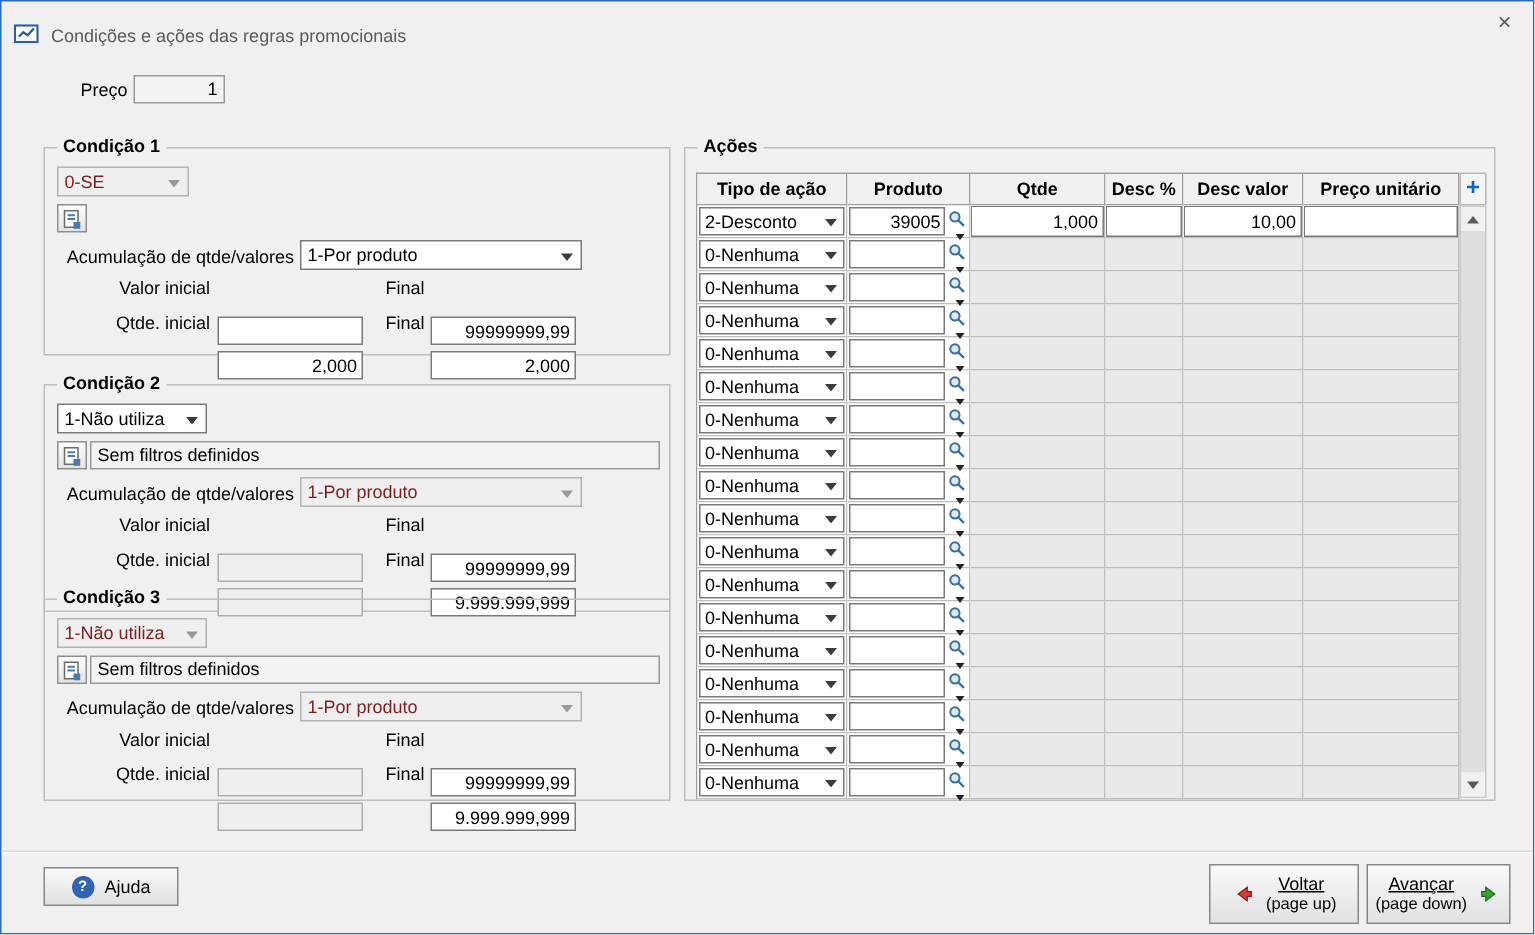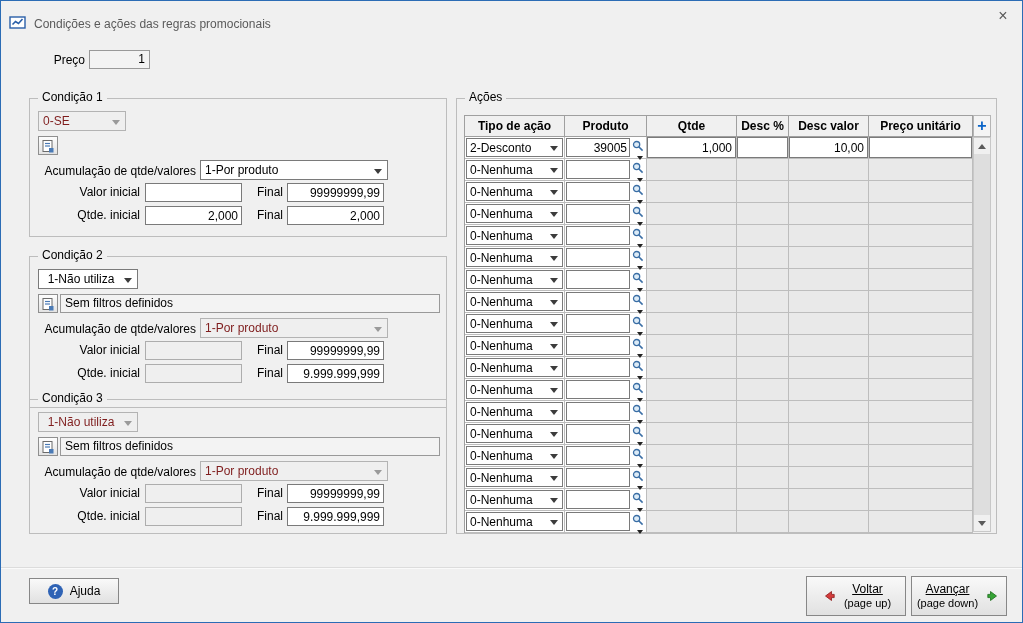--- a/index.html
+++ b/index.html
@@ -11,35 +11,35 @@
   .app-icon{width:17px;height:17px;margin-right:8px;flex:none;}
   .title-text{color:#5a5a5a;font-size:12px;flex:1;white-space:nowrap;overflow:hidden;}
   .close-btn{width:38px;height:30px;display:flex;align-items:center;justify-content:center;color:#5a5a5a;font-size:16px;cursor:default;}
 
   
   .lbl{position:absolute;font-size:12px;line-height:19px;white-space:nowrap;}
   .r{text-align:right;}
   .field{position:absolute;border:1px solid #999;background:#f3f3f3;font-size:12px;line-height:17px;padding:0 4px;white-space:nowrap;overflow:hidden;}
   .field.num{text-align:right;}
   input.box{position:absolute;border:1px solid #7a7a7a;background:#fff;font-family:inherit;font-size:12px;padding:0 3px;height:19px;}
-  input.num{text-align:right;}
+  input.num{text-align:right;margin-top:28px;}
   input.dis{background:#efefef;border-color:#adadad;color:#7d7d7d;}
   .select{position:absolute;height:20px;background:#fff;border:1px solid #7a7a7a;font-size:12px;display:flex;align-items:center;padding:0 18px 0 4px;white-space:nowrap;overflow:hidden;}
   .arr{position:absolute;right:5px;top:8px;width:0;height:0;border-left:4px solid transparent;border-right:4px solid transparent;border-top:5px solid #3c3c3c;}
   .select.dis{background:#efefef;color:#7f1d1d;border-color:#b3b3b3;}
   .select.dis .arr{border-top-color:#9a9a9a;}
   .icon-btn{position:absolute;width:20px;height:19px;background:linear-gradient(#fdfdfd,#e3e3e3);border:1px solid #8f8f8f;display:flex;align-items:center;justify-content:center;padding:0;}
 
   
   .group{position:absolute;border:1px solid #bdbdbd;}
-  .group-label{position:absolute;top:-9px;left:8px;background:#f0f0f0;padding:0 4px;font-weight:normal;font-size:12px;white-space:nowrap;}
+  .group-label{position:absolute;top:-9px;left:8px;background:#f0f0f0;padding:0 4px;font-weight:bold;font-size:12px;white-space:nowrap;}
 
   
   .tipo-sel{left:8px;top:12px;width:88px;}
-  .tipo-sel.w100{width:100px;justify-content:center;}
+  .tipo-sel.w100{width:100px;}
   .filt-btn{left:8px;top:37px;}
   .filt-field{left:30px;top:37px;width:380px;height:19px;}
   .acum-lbl{left:4px;top:63px;width:162px;}
   .acum-sel{left:170px;top:61px;width:188px;}
   .vi-lbl{left:8px;top:84px;width:102px;}
   .vi-in{left:115px;top:84px;width:97px;}
   .vf-lbl{left:215px;top:84px;width:38px;}
   .vf-in{left:257px;top:84px;width:97px;}
   .qi-lbl{left:8px;top:107px;width:102px;}
   .qi-in{left:115px;top:107px;width:97px;}

